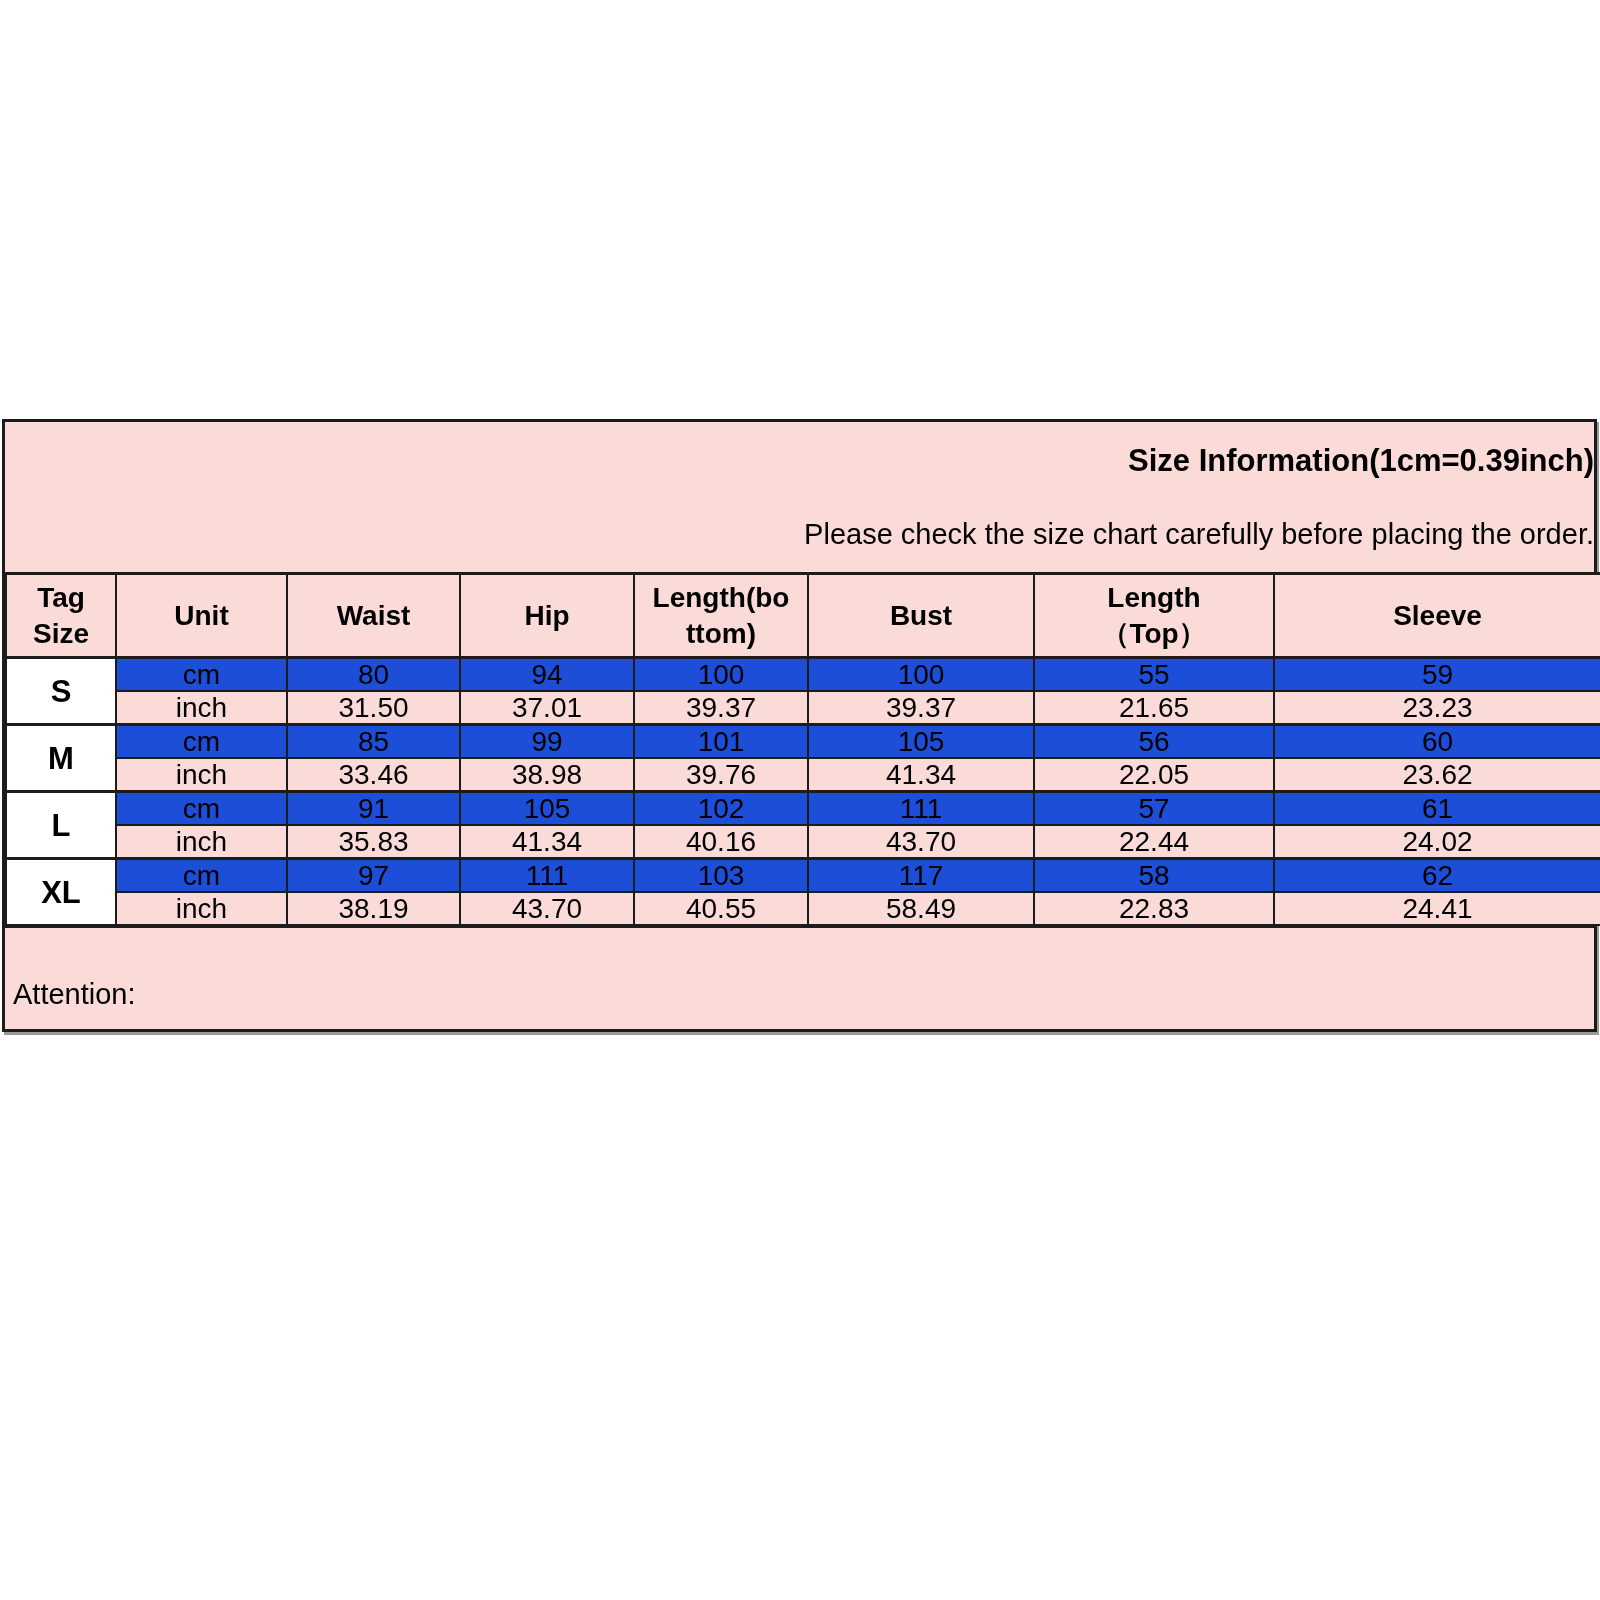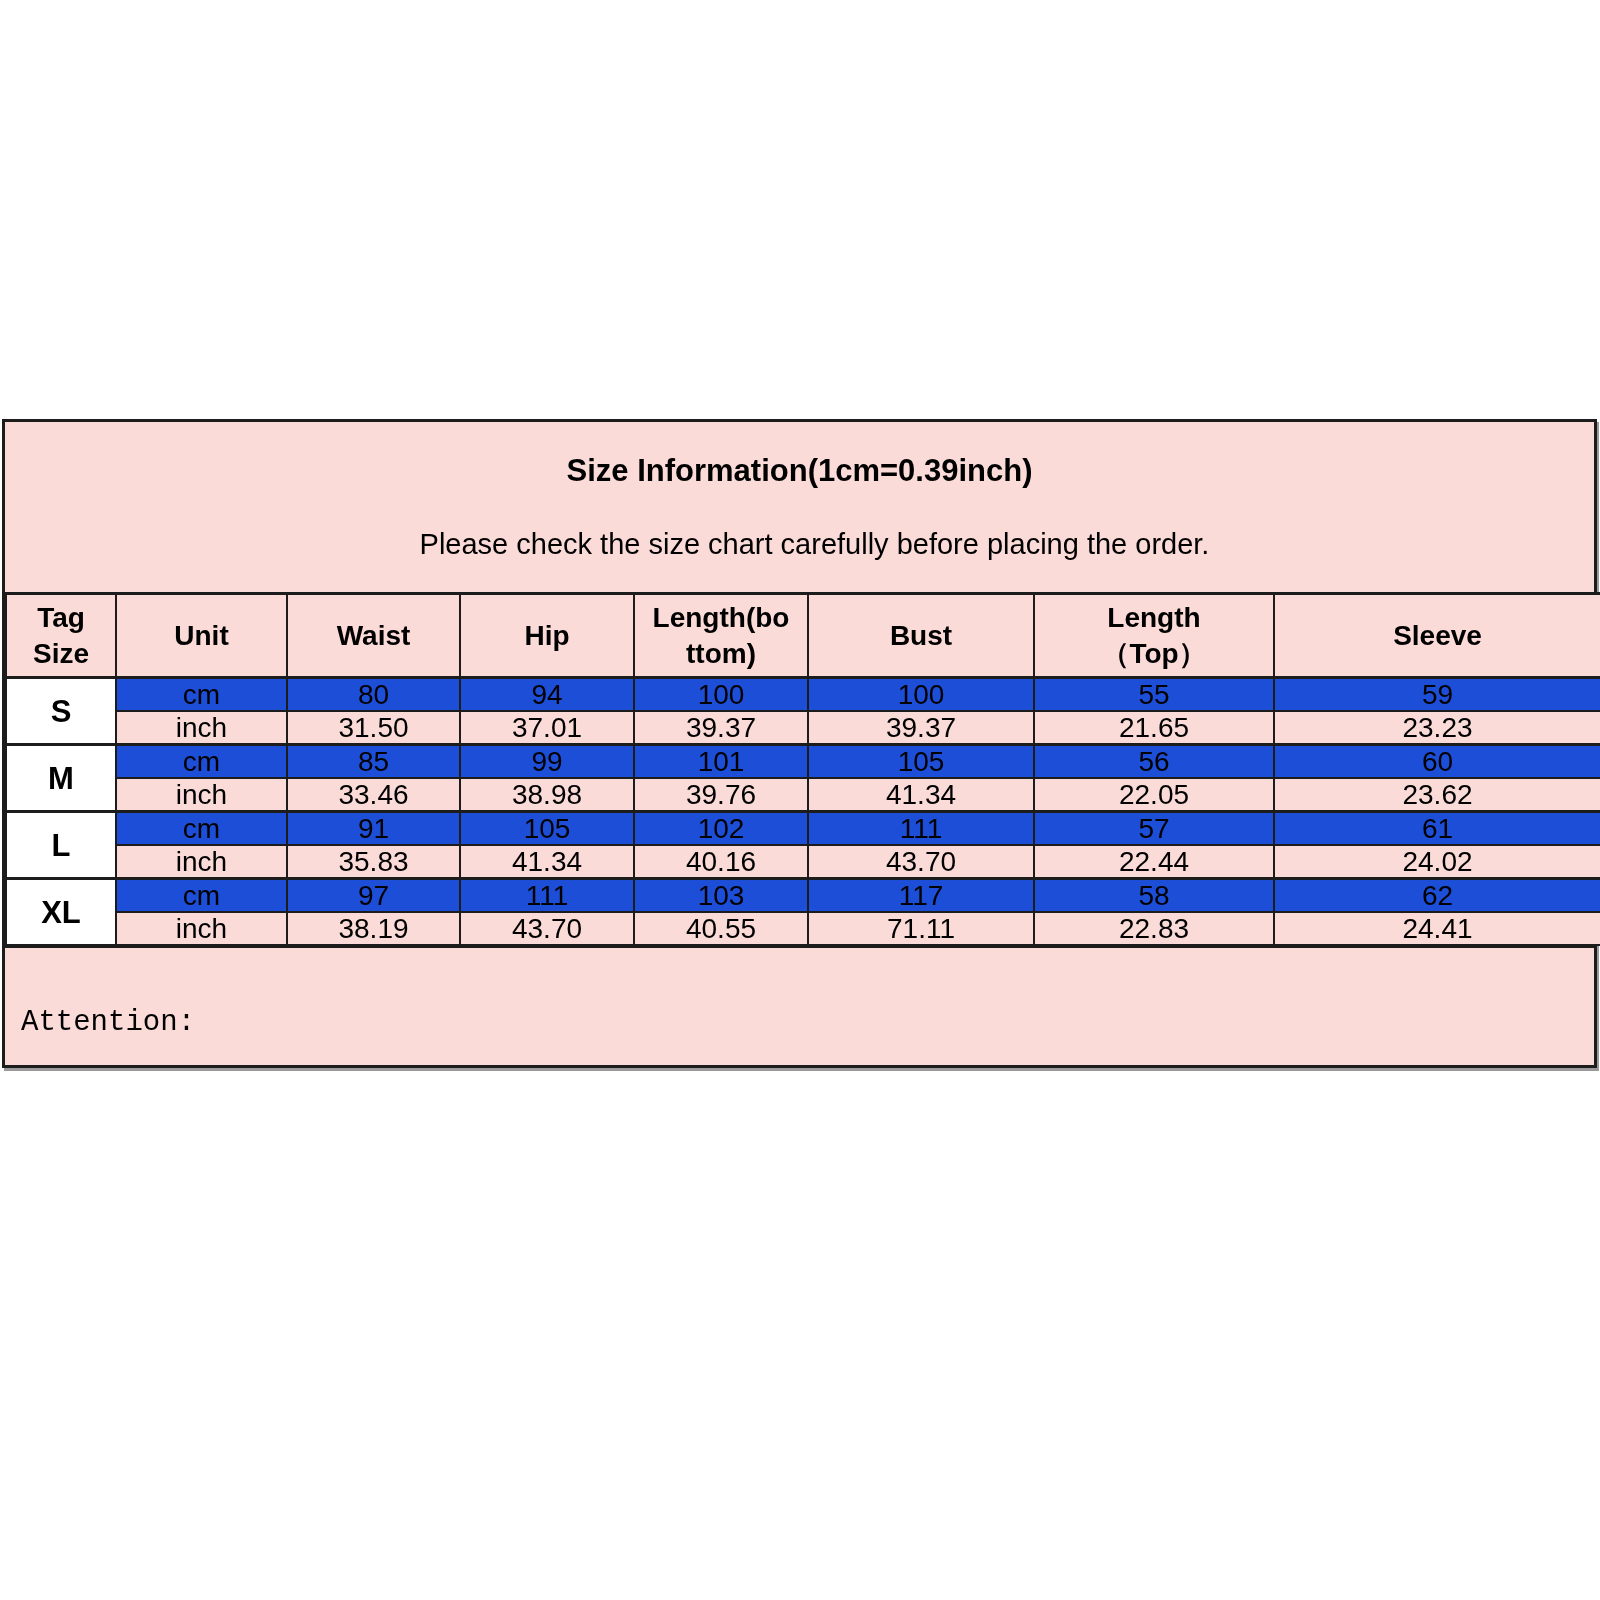--- a/index.html
+++ b/index.html
@@ -14,24 +14,24 @@
     position: absolute;
     left: 2px; top: 419px;
     width: 1595px;
     box-sizing: border-box;
     border: 3px solid #1c1c1c;
     box-shadow: 2px 3px 0 #9a9a9a;
     background: #fff;
   }
   .title-box {
     background: var(--pink, #fadbd8);
-    height: 170px;
+    height: 150px;
     display: flex;
     flex-direction: column;
-    align-items: center;
+    align-items: flex-end;
     justify-content: center;
     gap: 44px;
   }
   .title-box .title {
     font-size: 31px;
     font-weight: bold;
     line-height: 31px;
   }
   .title-box .subtitle {
     font-size: 29px;
@@ -74,21 +74,21 @@
     font-weight: bold;
   }
   table.size-table tbody tr.group-start td { border-top: 3px solid #1c1c1c; }
   .attention-box {
     background: var(--pink, #fadbd8);
     border-top: 2px solid #1c1c1c;
     padding: 44px 8px 12px 8px;
     font-size: 29px;
     line-height: 45px;
   }
-  .attention-box p { margin: 8px; font-family: Liberation Mono, monospace; }
+  .attention-box p { margin: 0; }
 </style>
 </head>
 <body>
 
 <div class="sheet">
 
   <div class="title-box">
     <div class="title">Size Information(1cm=0.39inch)</div>
     <div class="subtitle">Please check the size chart carefully before placing the order.</div>
   </div>
@@ -195,21 +195,21 @@
         <td>103</td>
         <td>117</td>
         <td>58</td>
         <td>62</td>
       </tr>
       <tr class="row-inch">
         <td>inch</td>
         <td>38.19</td>
         <td>43.70</td>
         <td>40.55</td>
-        <td>71.11</td>
+        <td>58.49</td>
         <td>22.83</td>
         <td>24.41</td>
       </tr>
     </tbody>
   </table>
 
   <div class="attention-box">
     <p>Attention:</p>
   </div>
 

